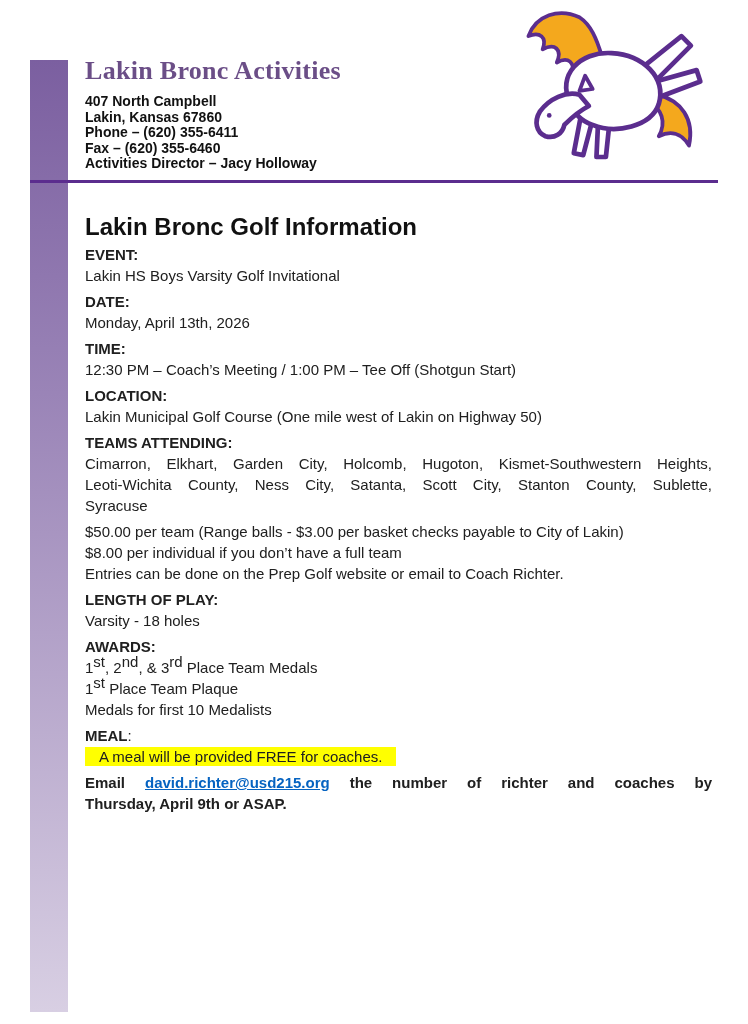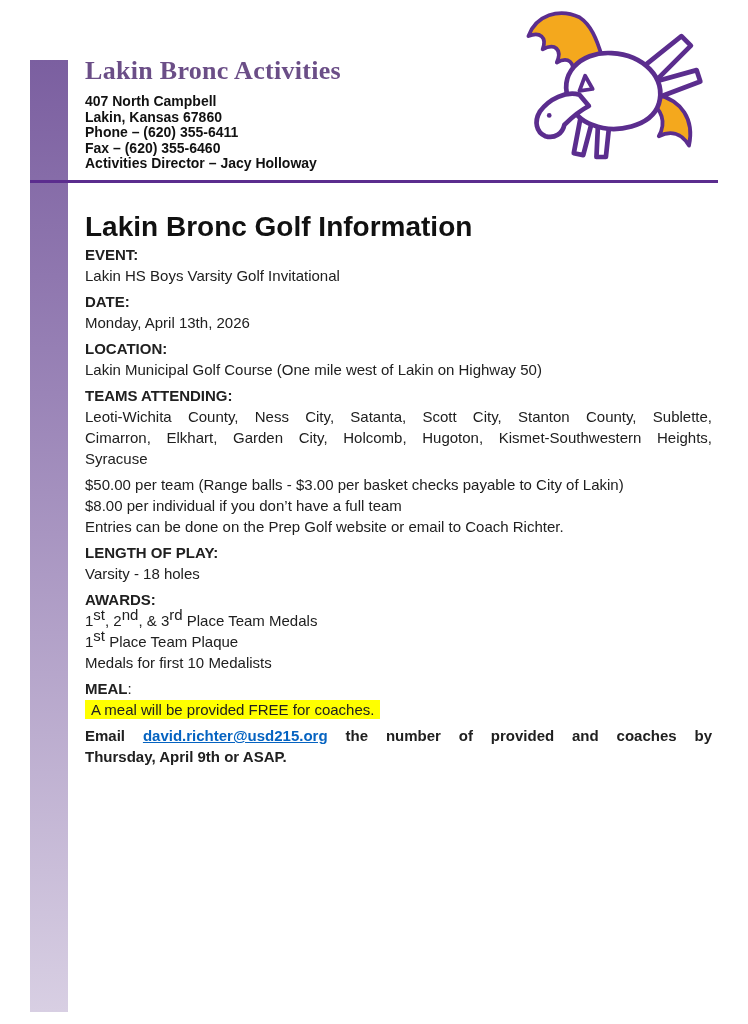--- a/index.html
+++ b/index.html
@@ -47,30 +47,30 @@
   .logo svg { width: 100%; height: 100%; }
   .gold-part  { fill: var(--gold, #f4a81d); stroke: var(--purple_dark, #5b2d8e); }
   .white-part { fill: #ffffff; stroke: var(--purple_dark, #5b2d8e); }
 
   .content {
     position: absolute;
     left: 85px; top: 184px;
     width: 627px;
     font-size: 15px; line-height: 21px;
   }
-  .doc-title { font-size: 28px; line-height: 25px; font-weight: 700; margin: 30px 0 0 0; color: #111; }
+  .doc-title { font-size: 24px; line-height: 25px; font-weight: 700; margin: 30px 0 0 0; color: #111; }
 
   .sec { margin-top: 5px; }
   .lbl { font-weight: 700; }
   .colon { font-weight: 400; }
   .txt {}
   .jline { text-align: justify; text-align-last: justify; }
   .bold { font-weight: 700; }
 
-  .hl { background: var(--highlight_yellow, #ffff00); padding: 1px 6px; }
+  .hl { background: var(--highlight_yellow, #ffff00); padding: 1px 14px; }
 
   .email {
     color: var(--link_blue, #0563c1);
     font-weight: 700;
     text-decoration: underline;
     cursor: pointer;
   }
 
   sup { font-size: 15px; line-height: 0; vertical-align: super; }
 </style>
@@ -124,30 +124,34 @@
     <section class="sec">
       <div class="lbl">EVENT:</div>
       <div class="txt">Lakin HS Boys Varsity Golf Invitational</div>
     </section>
 
     <section class="sec">
       <div class="lbl">DATE:</div>
       <div class="txt">Monday, April 13th, 2026</div>
     </section>
 
+    <section class="sec">
+      <div class="lbl">TIME:</div>
+      <div class="txt">12:30 PM – Coach’s Meeting / 1:00 PM – Tee Off (Shotgun Start)</div>
+    </section>
 
     <section class="sec">
       <div class="lbl">LOCATION:</div>
       <div class="txt">Lakin Municipal Golf Course (One mile west of Lakin on Highway 50)</div>
     </section>
 
     <section class="sec">
       <div class="lbl">TEAMS ATTENDING:</div>
+      <div class="txt jline">Cimarron, Elkhart, Garden City, Holcomb, Hugoton, Kismet-Southwestern Heights,</div>
       <div class="txt jline">Leoti-Wichita County, Ness City, Satanta, Scott City, Stanton County, Sublette,</div>
-      <div class="txt jline">Cimarron, Elkhart, Garden City, Holcomb, Hugoton, Kismet-Southwestern Heights,</div>
       <div class="txt">Syracuse</div>
     </section>
 
     <section class="sec">
       <div class="txt">$50.00 per team (Range balls - $3.00 per basket checks payable to City of Lakin)</div>
       <div class="txt">$8.00 per individual if you don’t have a full team</div>
       <div class="txt">Entries can be done on the Prep Golf website or email to Coach Richter.</div>
     </section>
 
     <section class="sec">
@@ -165,20 +169,20 @@
     <section class="sec">
       <div class="lbl"><span>MEAL</span><span class="colon">:</span></div>
       <div class="txt"><span class="hl">A meal will be provided FREE for coaches.</span></div>
     </section>
 
 
     <section class="sec">
       <div class="txt jline bold">
         <span>Email</span>
         <a class="email">david.richter@usd215.org</a>
-        <span>the number of provided and coaches by</span>
+        <span>the number of richter and coaches by</span>
       </div>
       <div class="txt bold">Thursday, April 9th or ASAP.</div>
     </section>
 
   </main>
 
 </div>
 
 </body></html>

